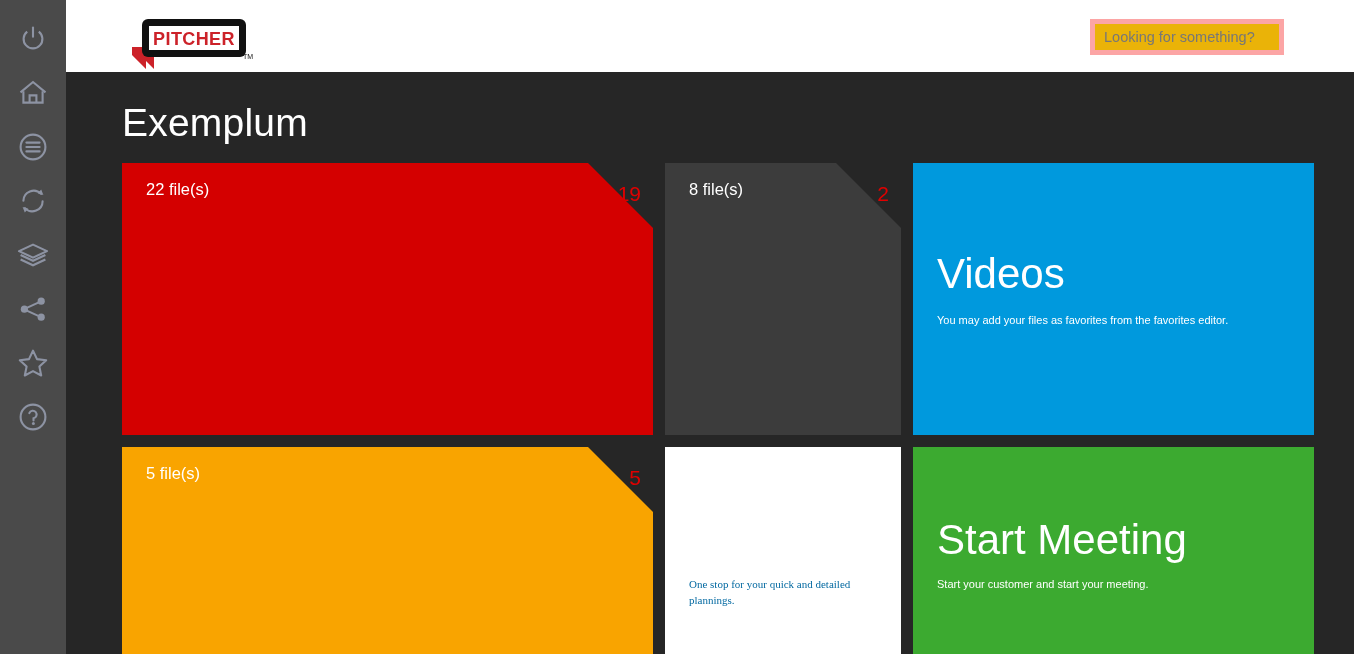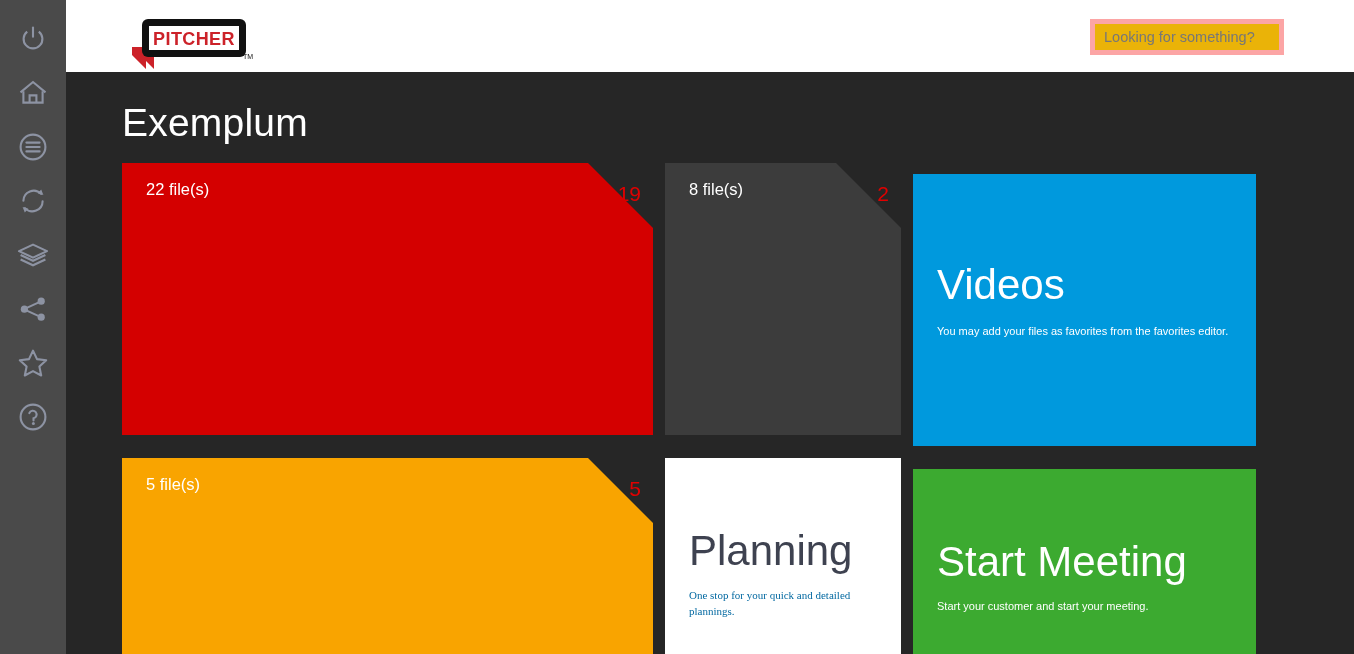--- a/index.html
+++ b/index.html
@@ -76,21 +76,21 @@
   .grid-row { display: flex; gap: 12px; margin-bottom: 12px; }
 
   .tile {
     position: relative;
     height: 272px;
     overflow: hidden;
     cursor: pointer;
   }
   .tile.wide   { width: 531px; }
   .tile.narrow { width: 236px; }
-  .tile.med    { width: 343px; margin-top: 11px; }
+  .tile.med    { width: 401px; }
 
   .tile-body {
     position: absolute; inset: 0;
     z-index: 2;
     padding: 18px 24px 0 24px;
   }
   
   .tile-shape {
     position: absolute; inset: 0;
     z-index: 1;
@@ -289,21 +289,20 @@
             <div class="files-label">5 file(s)</div>
           </div>
           <div class="tile-title" style="top:72px">Brochures</div>
           <div class="tile-desc" style="top:130px">You may change your main category selection from the left sidebar menu, third button from the top.</div>
         </div>
 
         <div class="tile narrow t-white">
           <div class="tile-body">
             <div class="files-label"></div>
           </div>
-          <div class="tile-title dark" style="top:72px">Planning</div>
           <div class="tile-desc dark" style="top:130px">One stop for your quick and detailed plannings.</div>
         </div>
 
         <div class="tile med t-green">
           <div class="tile-body">
             <div class="files-label"></div>
           </div>
           <div class="tile-title" style="top:72px">Start Meeting</div>
           <div class="tile-desc" style="top:130px">Start your customer and start your meeting.</div>
         </div>

